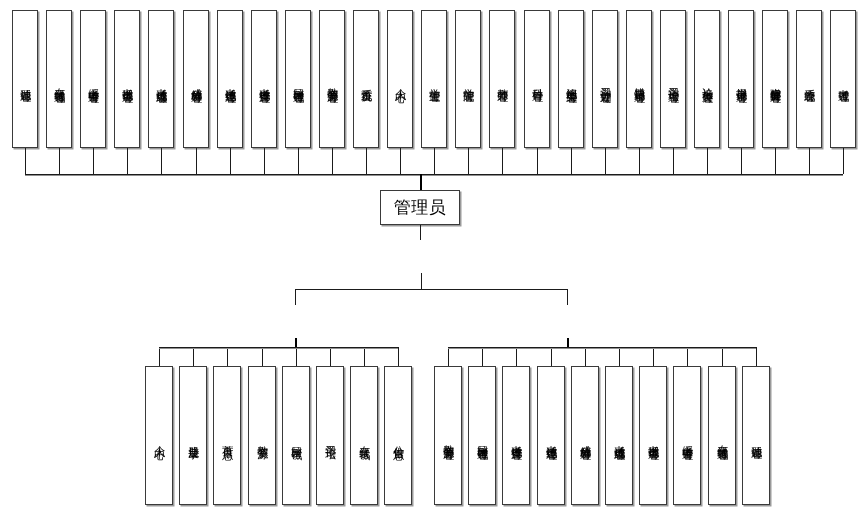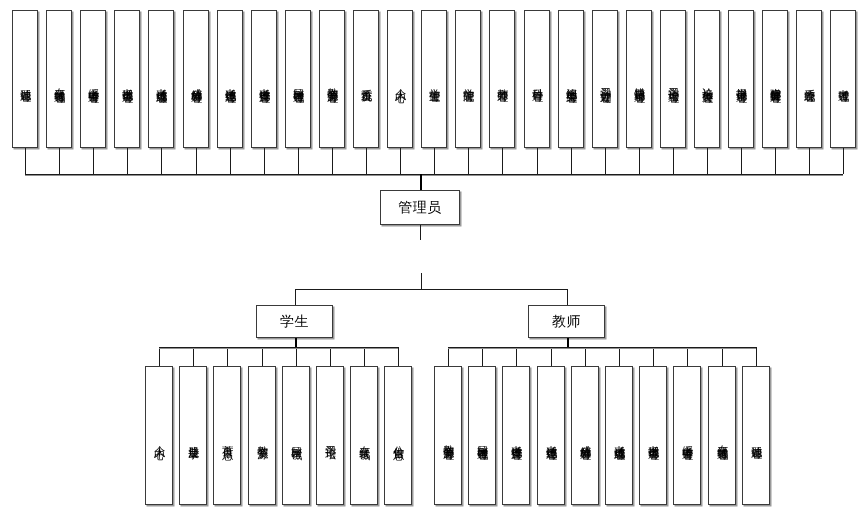--- a/index.html
+++ b/index.html
@@ -27,21 +27,21 @@
     background: #ffffff;
     border: 1px solid #3a3a3a;
     box-shadow: 1.5px 1.5px 0 0 #9a9a9a;
   }
 
   
   .node.horiz {
     display: flex;
     align-items: center;
     justify-content: center;
-    font-size: 14px;
+    font-size: 17px;
     letter-spacing: 0.5px;
     white-space: nowrap;
   }
   .node.horiz.title-node {
     font-size: 12.5px;
   }
 
   
   .node.vert {
     display: flex;
@@ -187,26 +187,20 @@
     <div class="hline shadow" style="left: 25px; top: 175px; width: 818px;"></div>
     <div class="vline thick" style="left: 420px; top: 174px; height: 16px;"></div>
     <div class="node horiz" style="left: 380px; top: 190px; width: 80px; height: 35px;">
       <span>管理员</span>
     </div>
     <div class="vline" style="left: 420px; top: 225px; height: 15px;"></div>
     <div class="vline" style="left: 421px; top: 273px; height: 16px;"></div>
     <div class="hline" style="left: 295px; top: 289px; width: 272px;"></div>
     <div class="vline" style="left: 295px; top: 289px; height: 16px;"></div>
     <div class="vline" style="left: 567px; top: 289px; height: 16px;"></div>
-    <div class="node horiz" style="left: 256px; top: 305px; width: 77px; height: 33px;">
-      <span>学生</span>
-    </div>
-    <div class="node horiz" style="left: 528px; top: 305px; width: 77px; height: 33px;">
-      <span>教师</span>
-    </div>
     <div class="node vert" style="left: 145px; top: 366px; width: 28px; height: 139px;">
       <span class="vlabel">个人中心</span>
     </div>
     <div class="vline" style="left: 159px; top: 347px; height: 19px;"></div>
     <div class="node vert" style="left: 179px; top: 366px; width: 28px; height: 139px;">
       <span class="vlabel">注册登录</span>
     </div>
     <div class="vline" style="left: 193px; top: 347px; height: 19px;"></div>
     <div class="node vert" style="left: 213px; top: 366px; width: 28px; height: 139px;">
       <span class="vlabel">首页信息</span>

